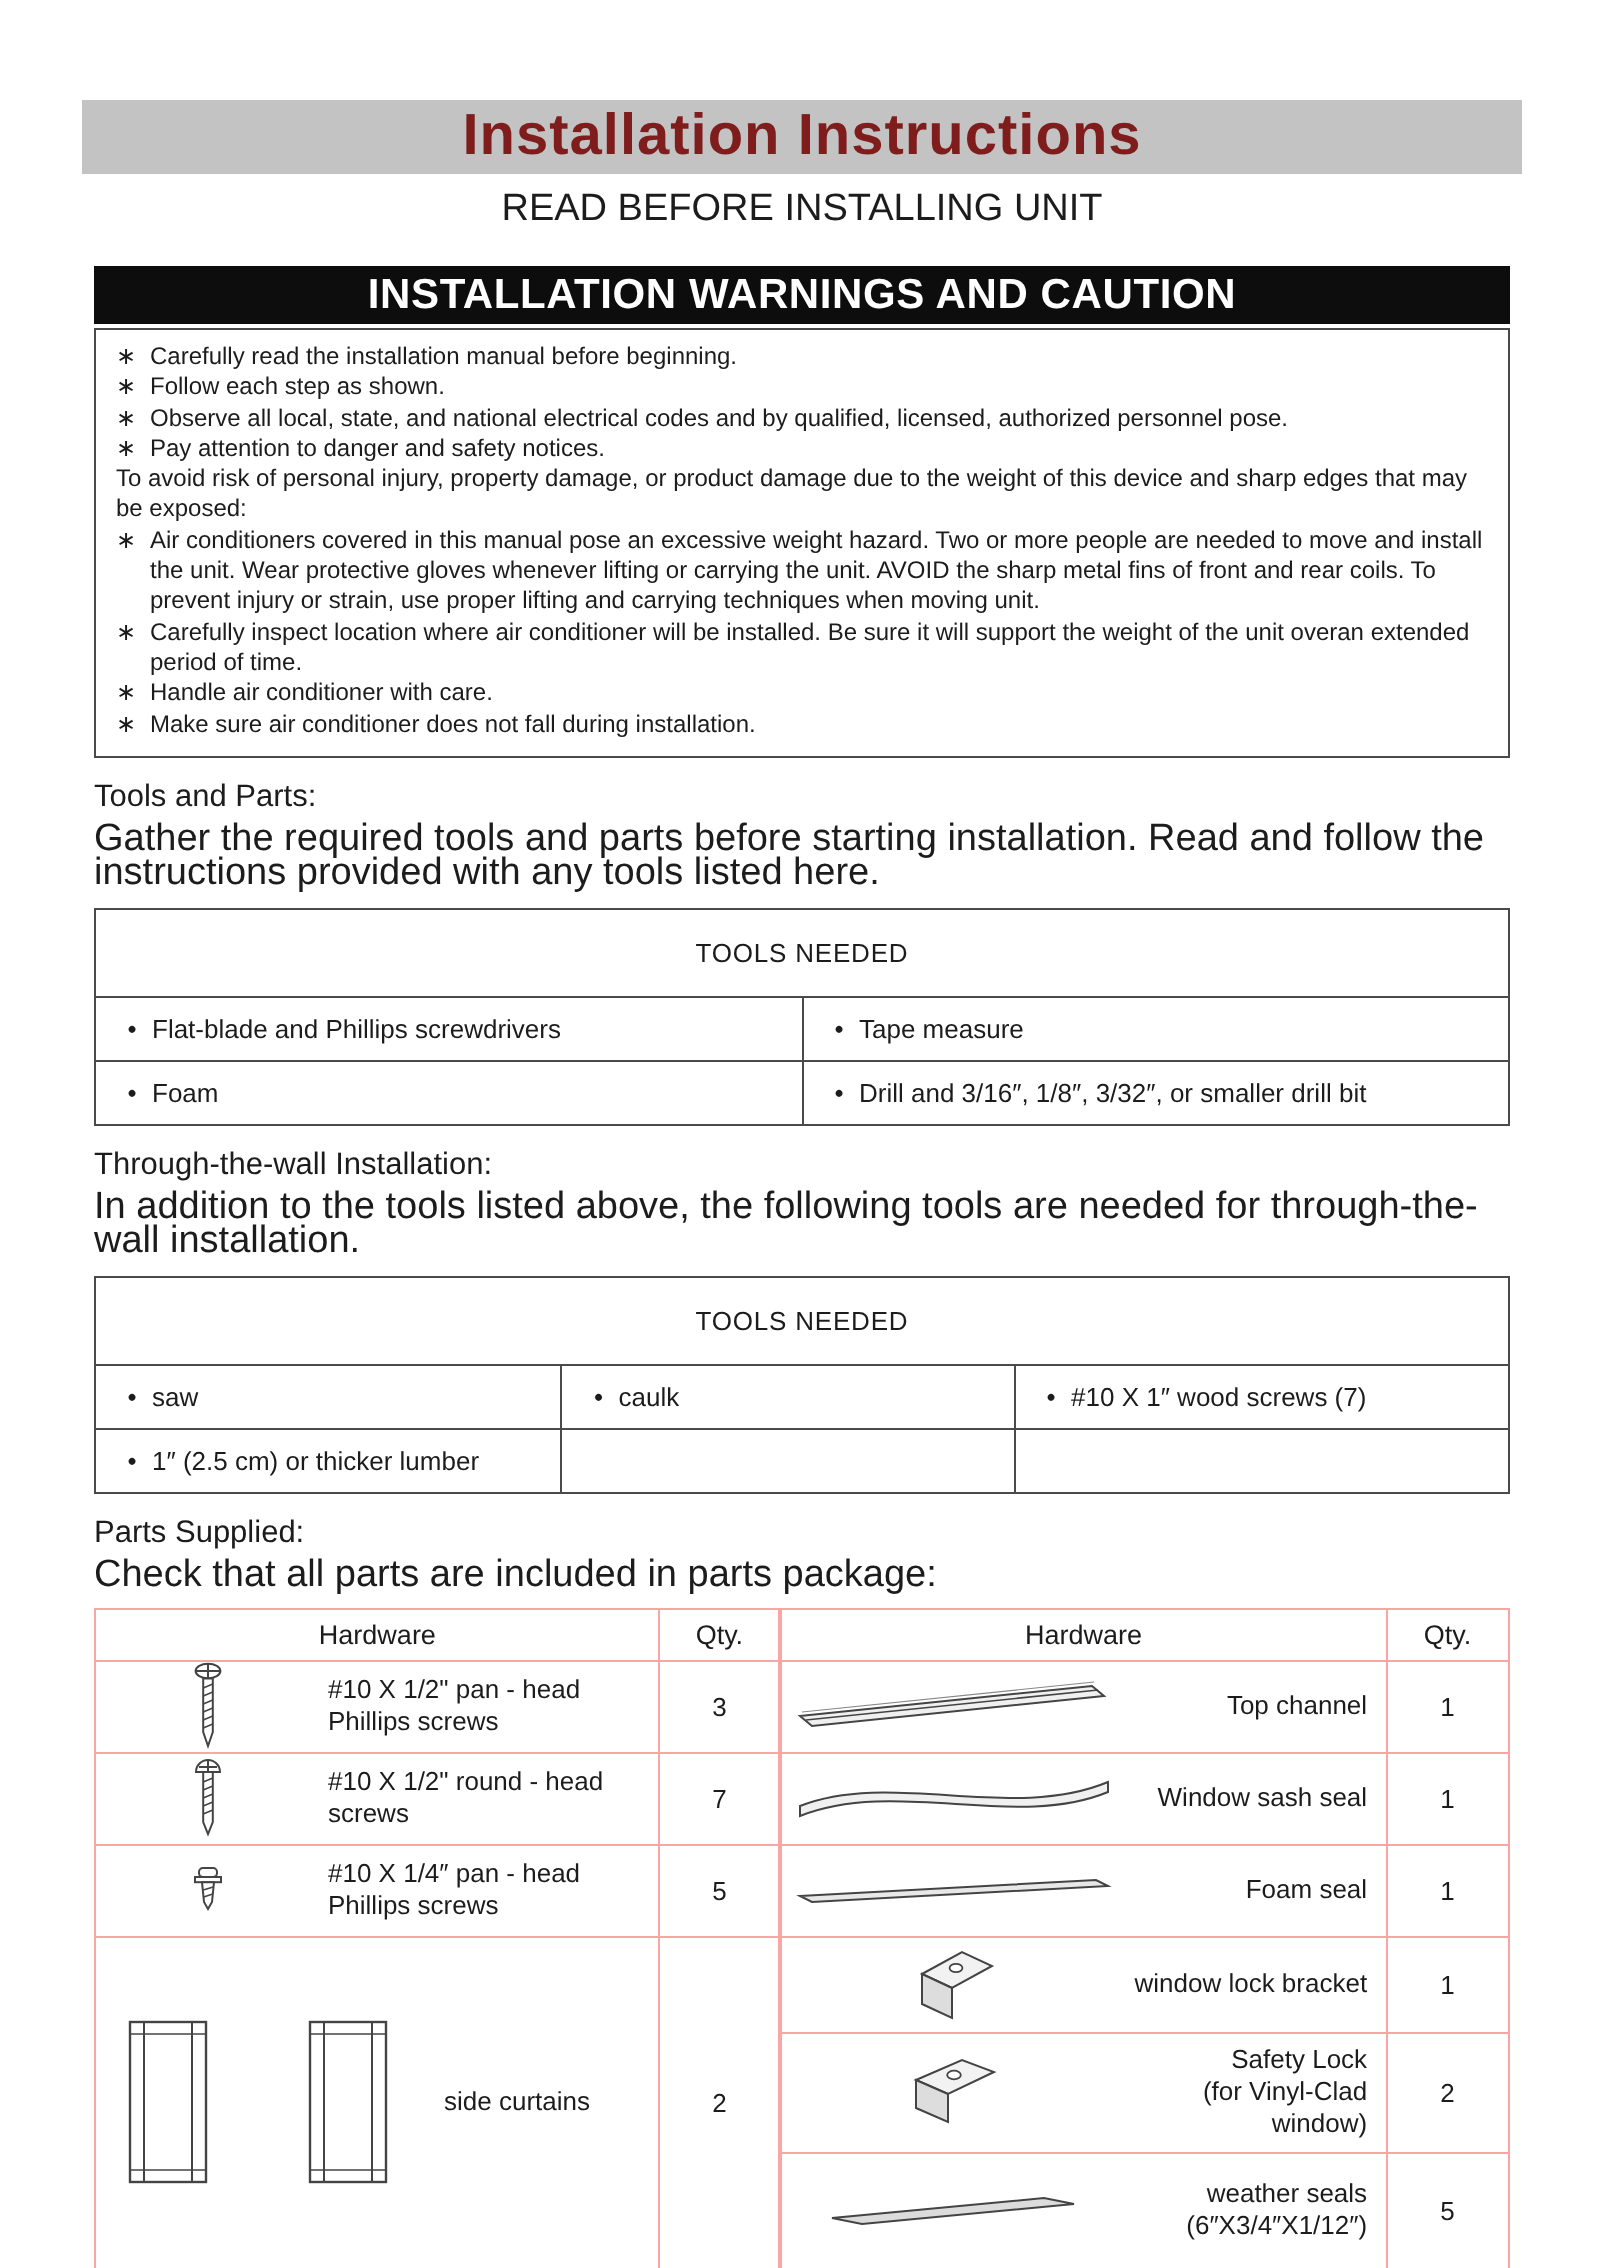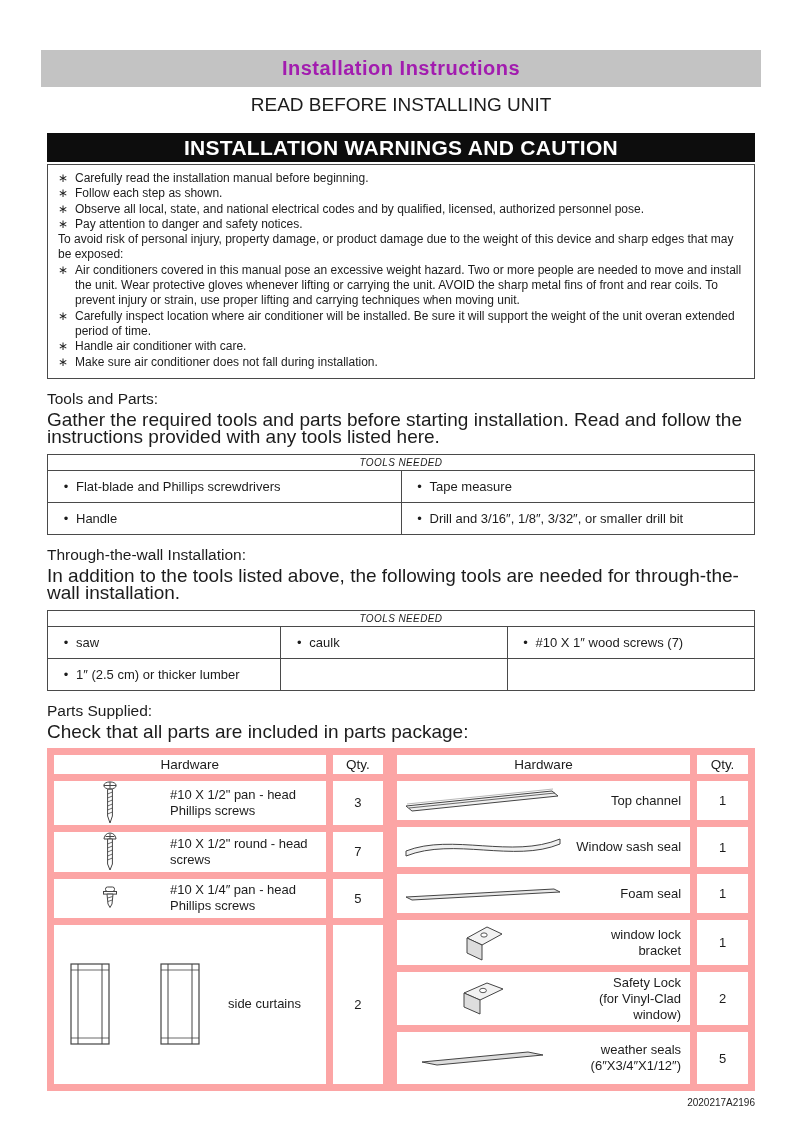--- a/index.html
+++ b/index.html
@@ -10,21 +10,21 @@
     color: var(--text, #1c1c1c);
     overflow: hidden;
   }
   .sheet { width: 720px; margin: 0 auto; padding-top: 50px; position: relative; }
 
   .title-bar {
     background: var(--title-bar-bg, #c3c3c3);
     height: 37px;
     display: flex; align-items: center; justify-content: center;
   }
-  .title-bar span { font-size: 20px; font-weight: bold; color: #a21caf; letter-spacing: 0.5px; }
+  .title-bar span { font-size: 29px; font-weight: bold; color: #7f1d1d; letter-spacing: 0.5px; }
 
   .read-before { text-align: center; font-weight: normal; font-size: 19px; margin-top: 7px; }
   .model-line  { text-align: center; font-size: 19px; margin-top: 3px; }
 
   .warning-banner {
     background: var(--banner-bg, #0d0d0d);
     color: var(--banner-text, #ffffff);
     font-weight: bold; font-size: 21px;
     text-align: center; height: 29px; line-height: 29px;
     margin: 17px 6px 0 6px; letter-spacing: 0.3px;
@@ -40,26 +40,26 @@
   .warn-item .bullet { width: 17px; flex: 0 0 17px; text-align: left; }
   .warn-item .wtext { flex: 1; }
   .warn-plain { padding-left: 0; }
 
   .section-heading { font-size: 15.5px; margin: 11px 0 3px 6px; }
   .section-text { font-size: 19px; line-height: 17px; margin: 0 6px; }
 
   table { border-collapse: collapse; table-layout: fixed; }
   .tools-table { width: 708px; margin: 9px 6px 0 6px; }
   .tools-table td { border: 1px solid #4a4a4a; font-size: 13px; padding: 6px 8px; }
-  .tools-table .t-head { text-align: center; font-size: 10px; padding: 2px 0; letter-spacing: 0.4px; font-style: italic; }
+  .tools-table .t-head { text-align: center; font-size: 13px; padding: 14px 0; letter-spacing: 0.4px; }
   .cell-bullet { display: inline-block; width: 20px; text-align: center; }
   .tools-table .data-cell { height: 32px; }
 
   .parts-wrap { display: flex; margin: 8px 6px 0 6px; }
-  .parts-table td, .parts-table th { border: 7px solid #fca5a5; font-size: 13px; font-weight: normal; }
+  .parts-table td, .parts-table th { border: 1px solid #fca5a5; font-size: 13px; font-weight: normal; }
   .parts-table th { text-align: center; font-size: 13.5px; height: 26px; }
   .parts-table .qty { text-align: center; vertical-align: middle; }
   .hwrap { display: flex; align-items: center; width: 100%; height: 100%; }
   .icon-wrap { flex: 0 0 112px; display: flex; align-items: center; justify-content: center; }
   .parts-right .icon-wrap { flex: 0 0 172px; }
   .desc-l { flex: 1; text-align: left; padding-left: 4px; max-width: 160px; line-height: 16px; }
   .desc-r { flex: 1; text-align: right; padding-right: 9px; line-height: 16px; }
   .desc-r .line { display: block; }
   svg { display: block; }
 
@@ -124,21 +124,21 @@
       </colgroup>
     <tbody>
         <tr>
       <td colspan="2" class="t-head">TOOLS NEEDED</td>
     </tr>
     <tr>
       <td class="data-cell"><span class="cell-bullet">•</span><span>Flat-blade and Phillips screwdrivers</span></td>
       <td class="data-cell"><span class="cell-bullet">•</span><span>Tape measure</span></td>
     </tr>
     <tr>
-      <td class="data-cell"><span class="cell-bullet">•</span><span>Handle</span></td>
+      <td class="data-cell"><span class="cell-bullet">•</span><span>Foam</span></td>
       <td class="data-cell"><span class="cell-bullet">•</span><span>Drill and 3/16″, 1/8″,  3/32″, or smaller drill bit</span></td>
     </tr>
   </tbody>
     </table>
 
   <div class="section-heading">Through-the-wall Installation:</div>
   <div class="section-text">In addition to the tools listed above, the following tools are needed for through-the-wall installation.</div>
 
   <table class="tools-table">
     <colgroup>

